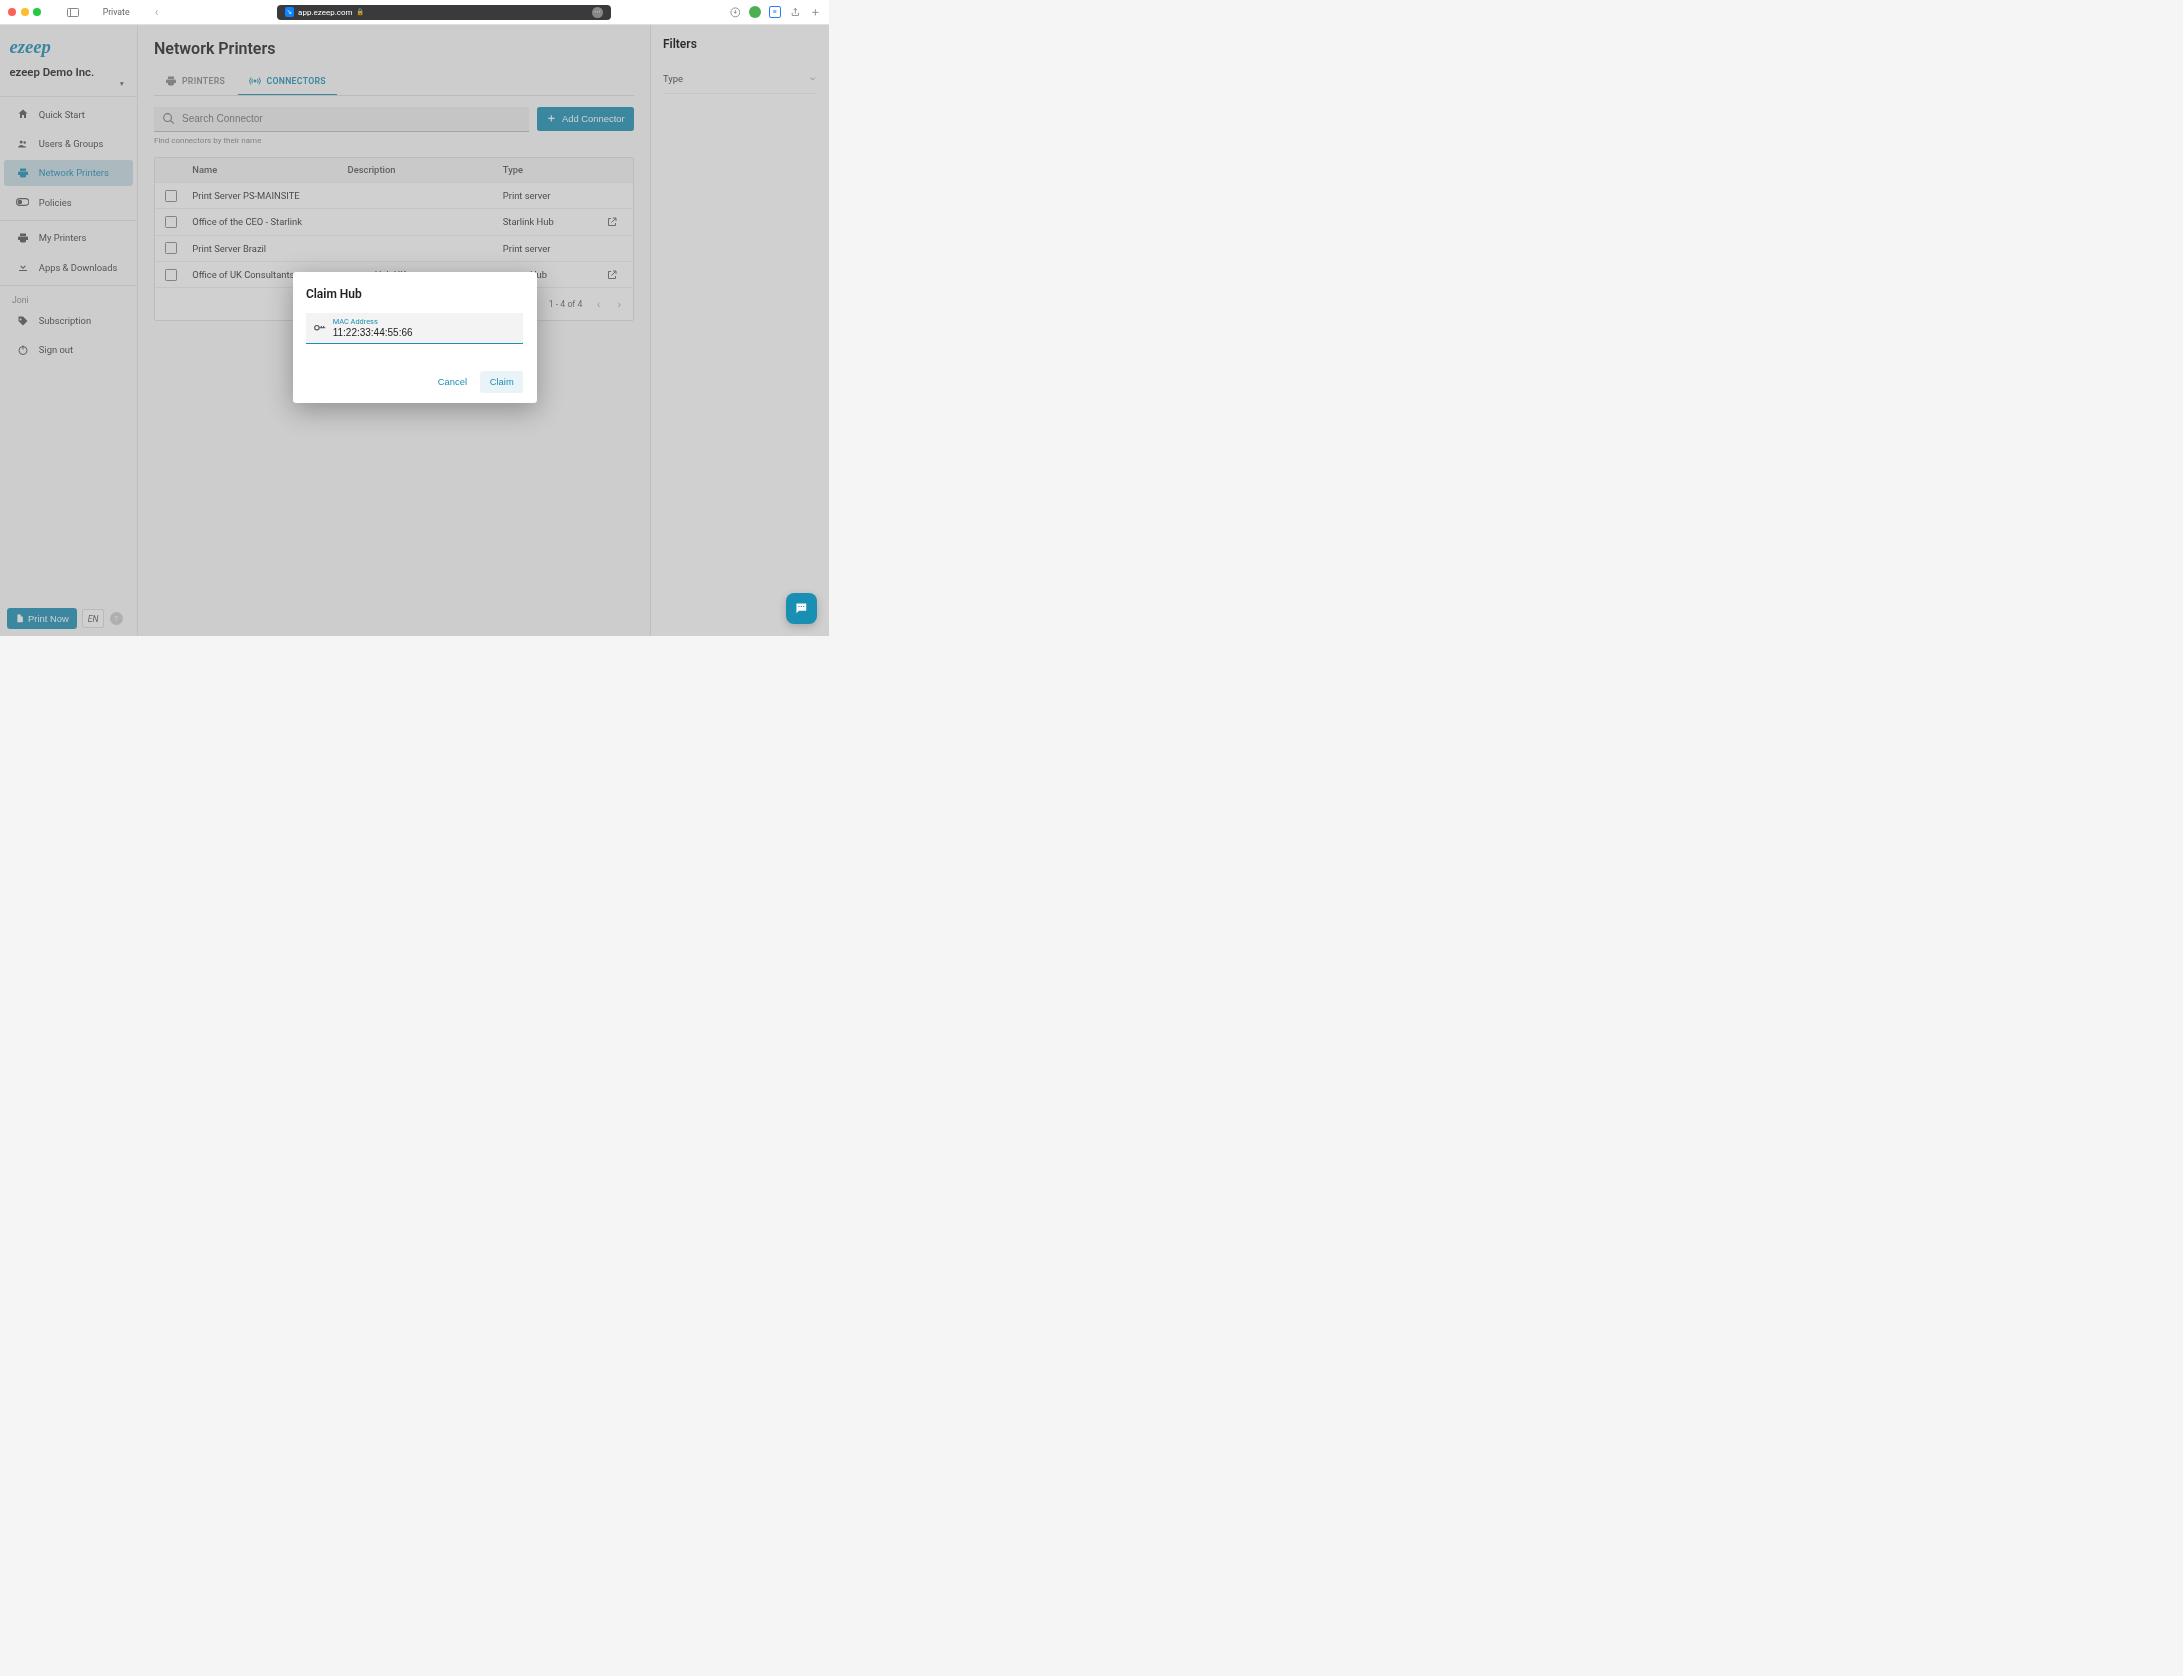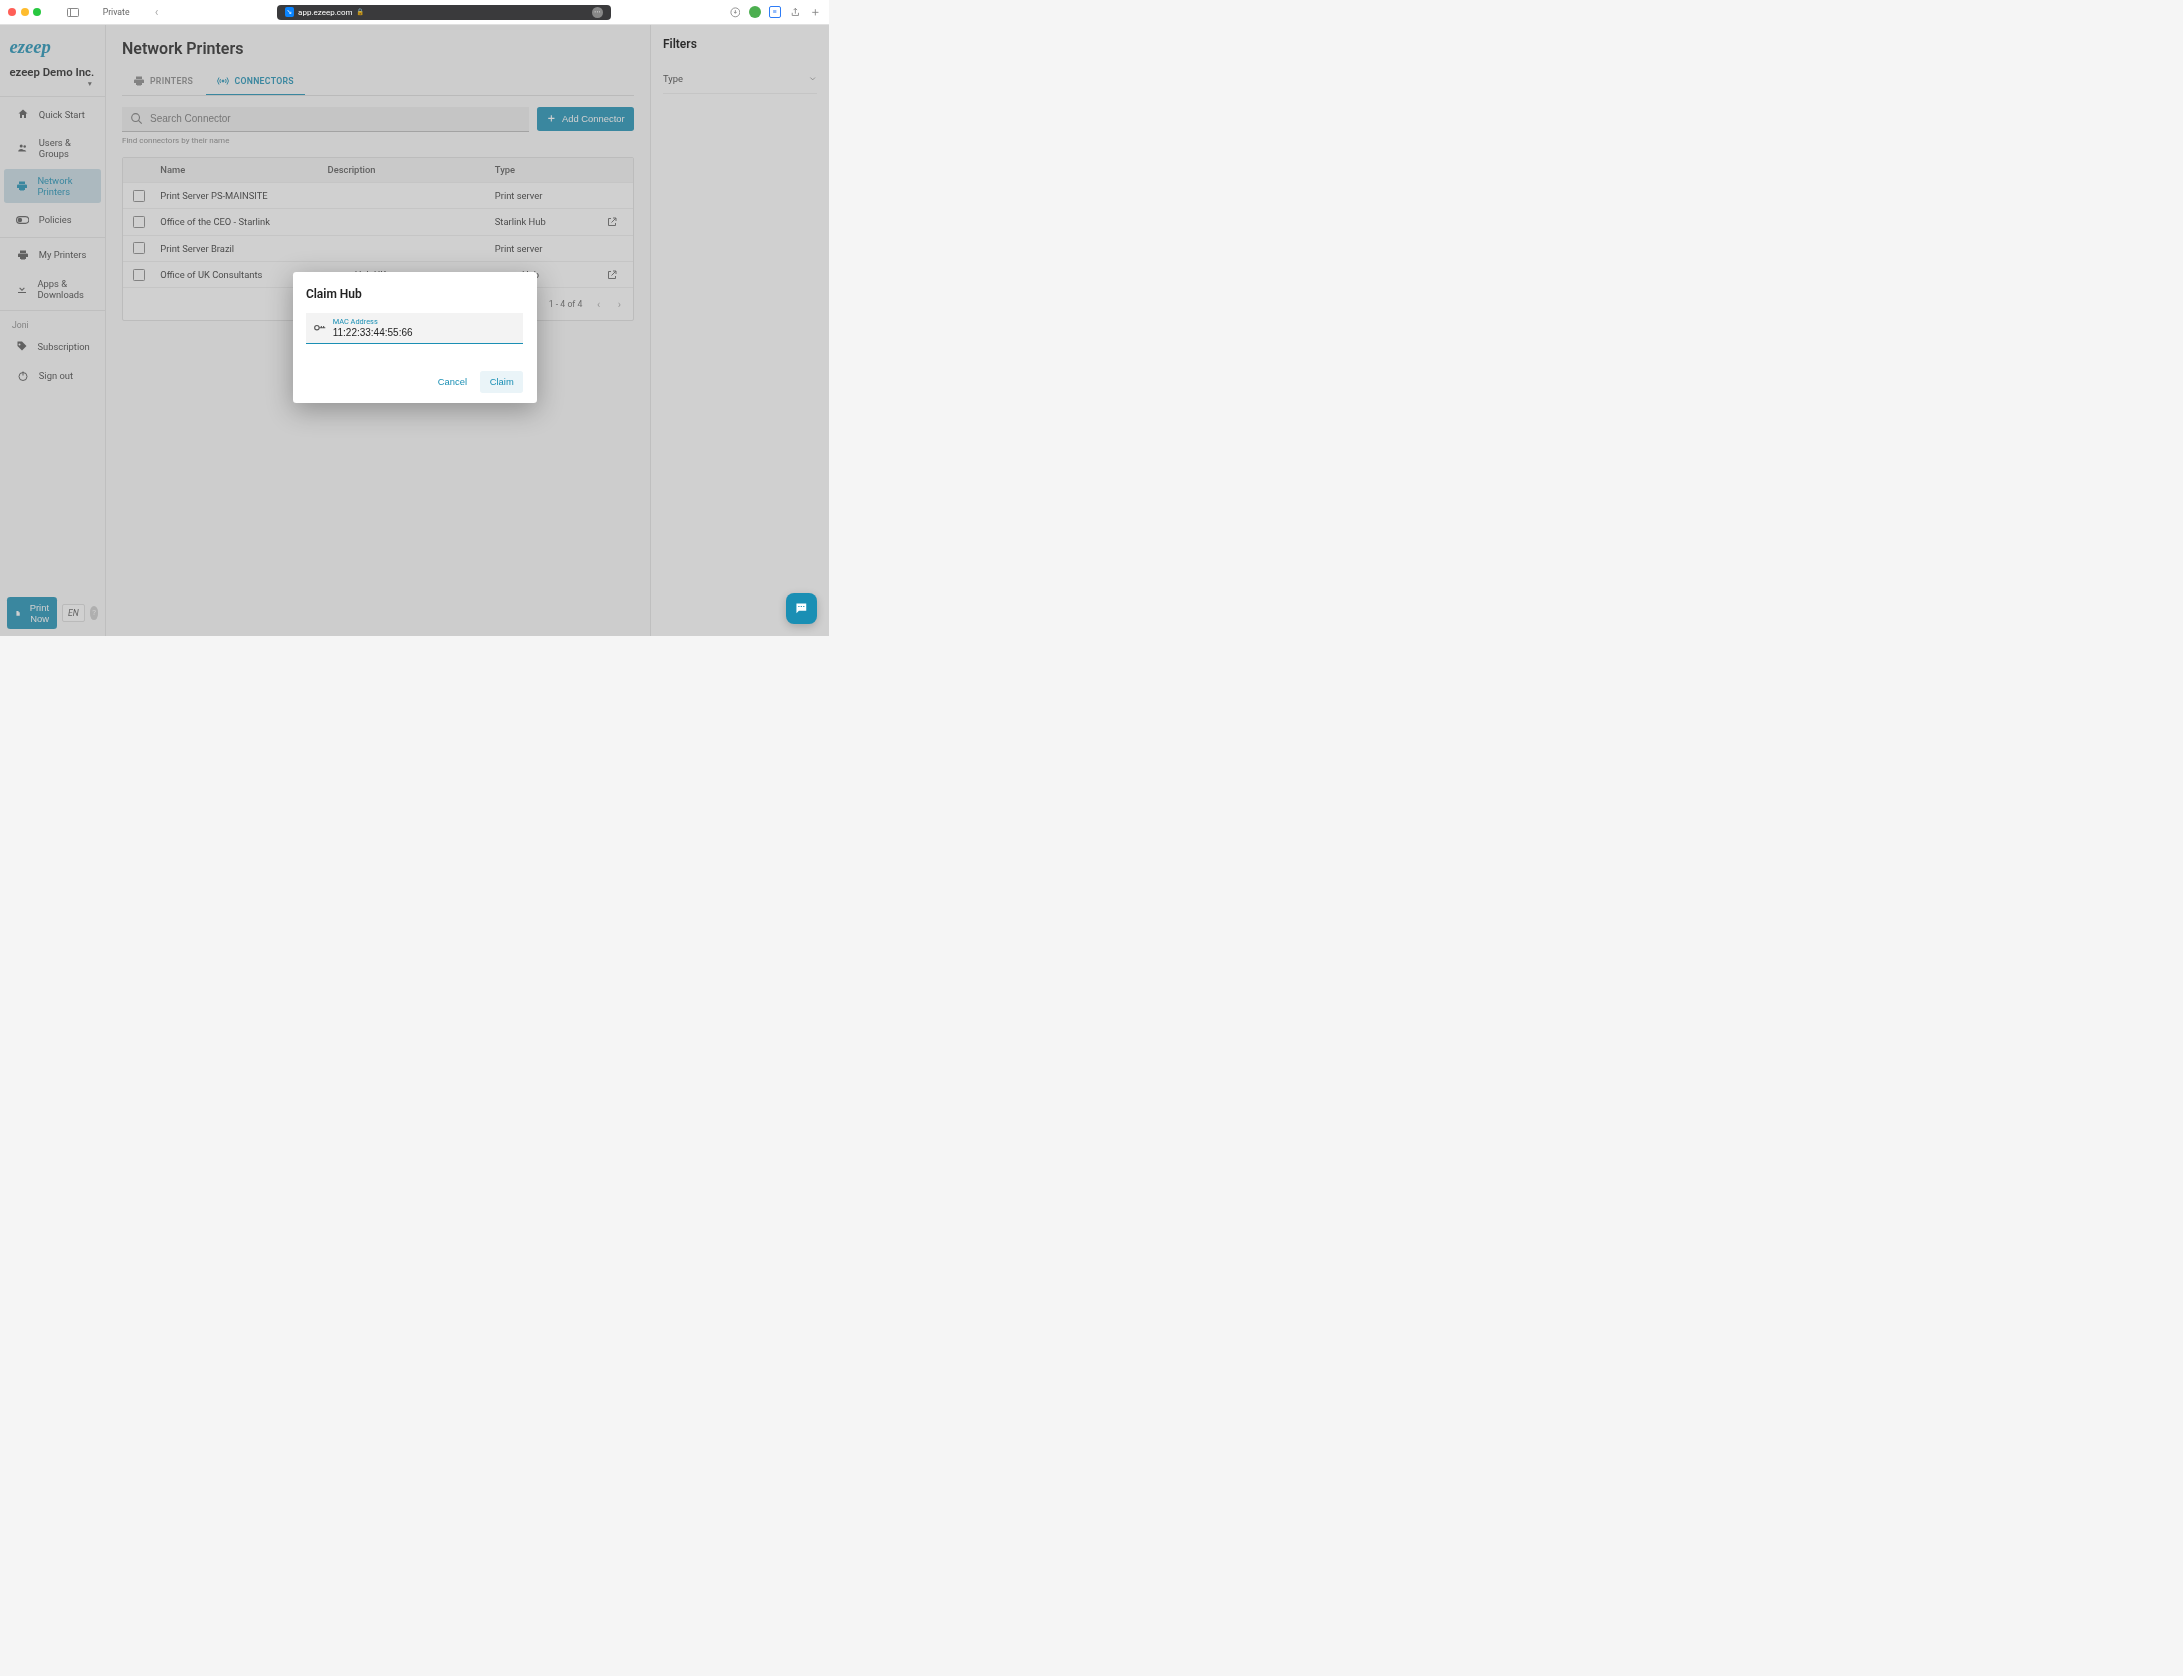--- a/index.html
+++ b/index.html
@@ -43,21 +43,21 @@
 .right-icons { display:flex; gap:8px; align-items:center; }
 .ri { width:12px; height:12px; display:flex; align-items:center; justify-content:center; color:#888; font-size:9.4px;}
 .ri.green-circle { background:#4caf50; border-radius:50%; width:12px; height:12px; }
 .ri.blue-box { border:1px solid #2e7cf6; border-radius:2px; color:#2e7cf6; font-size:6.7px; }
 
 
 .app { display:flex; height: calc(100% - 25.4px); position:relative; }
 
 
 .side {
-  width: 106px;
+  width: 138px;
   background:#fafafa;
   border-right:0.7px solid #e5e5e5;
   display:flex; flex-direction:column;
   padding-top:6.7px;
 }
 .logo { font-family: cursive; color:#1a8fb4; font-size:18.7px; font-weight:600; padding:4px 9.4px 2.7px; font-style:italic;}
 .org { font-size:11.4px; font-weight:600; padding:4px 9.4px 1.3px; color:#222;}
 .org-drop { text-align:right; padding:0 12px 5.3px; color:#666; font-size:6.7px;}
 .divider { height:0.7px; background:#e5e5e5; margin:2.7px 0;}
 .nav-item {

